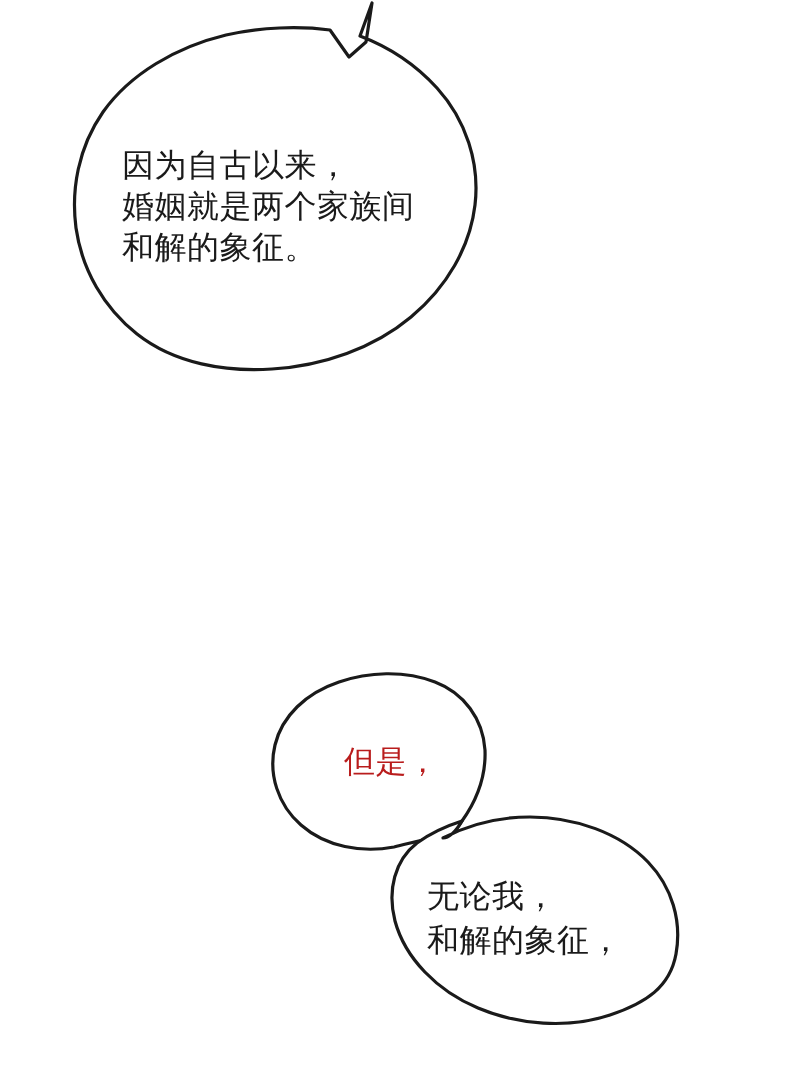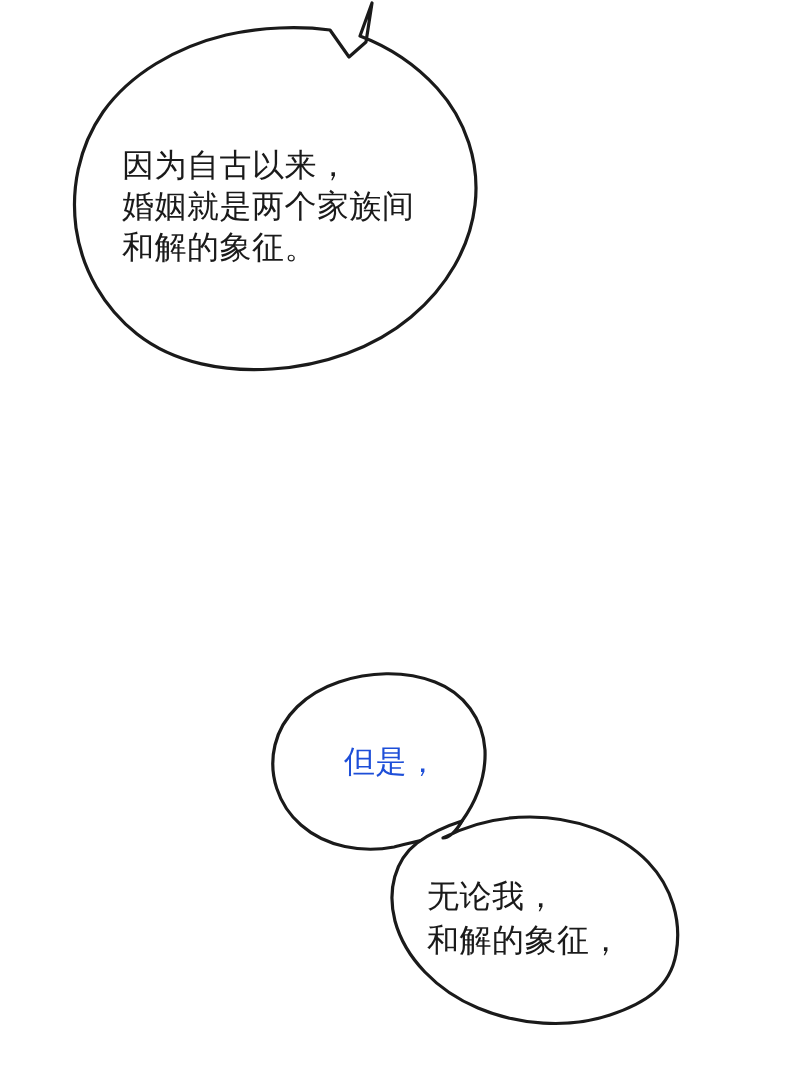--- a/index.html
+++ b/index.html
@@ -92,18 +92,18 @@
              C 437,991 405,958 395,921
              C 387,890 395,860 417,843
              C 428,835 440,828 462,821
              C 456,831 450,838 443,838 Z"></path>
   </svg>
 
   <div class="bubble-text" id="text-bubble-1" style="color: rgb(26, 26, 26);">因为自古以来，
 婚姻就是两个家族间
 和解的象征。</div>
 
-  <div class="bubble-text" id="text-bubble-2" style="color: #1d4ed8;">但是，</div>
+  <div class="bubble-text" id="text-bubble-2" style="color: #b91c1c;">但是，</div>
 
   <div class="bubble-text" id="text-bubble-3" style="color: rgb(26, 26, 26);">无论我，
 和解的象征，</div>
 
 </div>
 
 </body></html>

